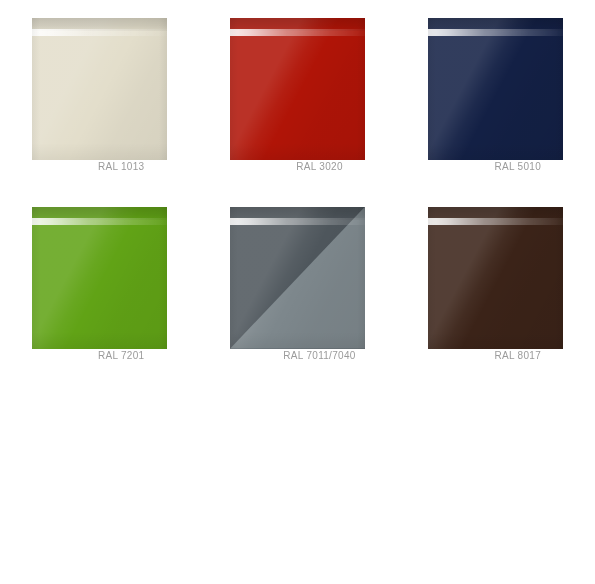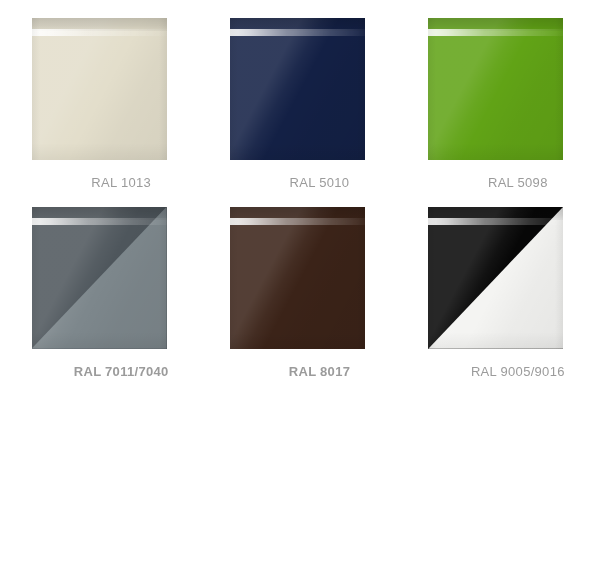--- a/index.html
+++ b/index.html
@@ -100,22 +100,22 @@
   
   .chip .vignette {
     position: absolute;
     inset: 0;
     background:
       linear-gradient(to right, rgba(0,0,0,0.05) 0%, rgba(0,0,0,0) 6%, rgba(0,0,0,0) 94%, rgba(0,0,0,0.05) 100%),
       linear-gradient(to bottom, rgba(0,0,0,0) 88%, rgba(0,0,0,0.05) 100%);
   }
 
   .chip-label {
-    margin-top: 15px;
-    font-size: 13px;
+    margin-top: 1px;
+    font-size: 10px;
     letter-spacing: 0.3px;
     color: #9b9b9b;
     text-align: center;
     white-space: nowrap;
     padding-left: 44px;
   }
 </style>
 </head>
 <body>
 
@@ -125,63 +125,62 @@
         <div class="base" style="background: rgb(227, 222, 203);"></div>
         <div class="sheen"></div>
         <div class="topband"></div>
         <div class="hilite"></div>
         <div class="vignette"></div>
       </div>
       <div class="chip-label" style="color: rgb(155, 155, 155);">RAL 1013</div>
     </div>
     <div class="swatch-cell">
       <div class="chip">
+        <div class="base" style="background: rgb(176, 20, 7);"></div>
+        <div class="sheen"></div>
+        <div class="topband"></div>
+        <div class="hilite"></div>
+        <div class="vignette"></div>
+      </div>
+      <div class="chip-label" style="color: rgb(155, 155, 155);">RAL 3020</div>
+    </div>
+    <div class="swatch-cell">
+      <div class="chip">
         <div class="base" style="background: rgb(19, 32, 69);"></div>
         <div class="sheen"></div>
         <div class="topband"></div>
         <div class="hilite"></div>
         <div class="vignette"></div>
       </div>
       <div class="chip-label" style="color: rgb(155, 155, 155); text-align: center;">RAL 5010</div>
     </div>
     <div class="swatch-cell">
       <div class="chip">
         <div class="base" style="background: rgb(97, 163, 22);"></div>
         <div class="sheen"></div>
         <div class="topband"></div>
         <div class="hilite"></div>
         <div class="vignette"></div>
       </div>
-      <div class="chip-label" style="color: rgb(155, 155, 155);">RAL 5098</div>
+      <div class="chip-label" style="color: rgb(155, 155, 155);">RAL 7201</div>
     </div>
     <div class="swatch-cell">
       <div class="chip">
         <div class="base" style="background: rgb(78, 86, 92);"></div>
         <div class="split" style="background: rgb(125, 135, 140); clip-path: polygon(100% 0%, 100% 100%, 0% 100%);"></div>
         <div class="sheen"></div>
         <div class="topband"></div>
         <div class="hilite"></div>
         <div class="vignette"></div>
       </div>
-      <div class="chip-label" style="color: rgb(155, 155, 155); font-weight: bold;">RAL 7011/7040</div>
+      <div class="chip-label" style="color: rgb(155, 155, 155);">RAL 7011/7040</div>
     </div>
     <div class="swatch-cell">
       <div class="chip">
         <div class="base" style="background: rgb(59, 35, 24);"></div>
         <div class="sheen"></div>
         <div class="topband"></div>
         <div class="hilite"></div>
         <div class="vignette"></div>
       </div>
-      <div class="chip-label" style="color: rgb(155, 155, 155); font-weight: bold;">RAL 8017</div>
-    </div>
-    <div class="swatch-cell">
-      <div class="chip">
-        <div class="base" style="background: rgb(7, 7, 7);"></div>
-        <div class="split" style="background: rgb(244, 244, 242); clip-path: polygon(100% 0%, 100% 100%, 0% 100%);"></div>
-        <div class="sheen"></div>
-        <div class="topband"></div>
-        <div class="hilite"></div>
-        <div class="vignette"></div>
-      </div>
-      <div class="chip-label" style="color: rgb(155, 155, 155);">RAL 9005/9016</div>
+      <div class="chip-label" style="color: rgb(155, 155, 155);">RAL 8017</div>
     </div>
   </div>
 
 </body></html>

